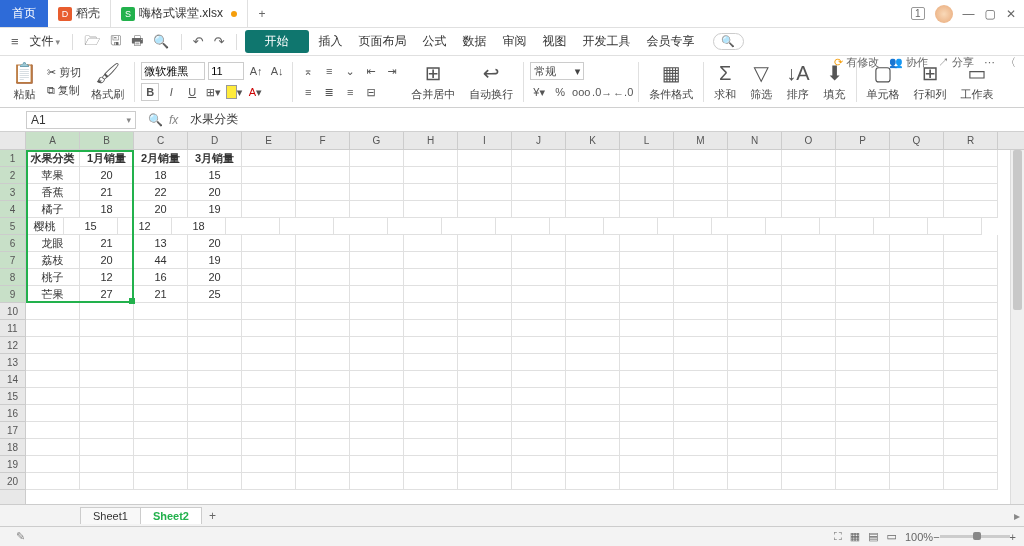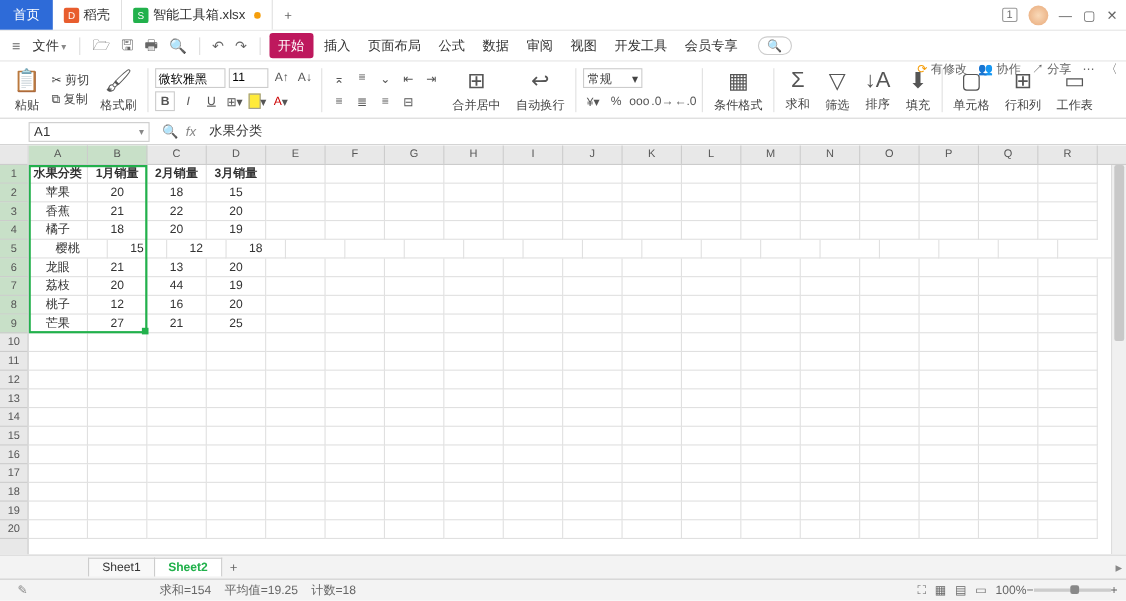--- a/index.html
+++ b/index.html
@@ -16,21 +16,21 @@
 .titlebar-right { margin-left: auto; display: flex; align-items: center; gap: 10px; padding-right: 8px; color: #666; }
 .win-badge { border: 1px solid #999; border-radius: 2px; padding: 0 3px; font-size: 10px; }
 .avatar { width: 18px; height: 18px; border-radius: 50%; background: radial-gradient(circle, #f9d9b8, #e8a878); }
 
 
 .menubar { height: 28px; background: #fff; display: flex; align-items: center; padding: 0 8px; gap: 4px; border-bottom: 1px solid #e0e0e0; font-size: 12px; }
 .file-btn { display: flex; align-items: center; gap: 2px; padding: 2px 4px; }
 .menubar .sep { width: 1px; height: 16px; background: #ddd; margin: 0 4px; }
 .menubar .ico { color: #666; font-size: 13px; padding: 0 3px; }
 .menu-item { padding: 2px 6px; cursor: pointer; }
-.menu-item.active { background: #be185d; color: #fff; border-radius: 3px; padding: 3px 8px; }
+.menu-item.active { background: #0f766e; color: #fff; border-radius: 3px; padding: 3px 20px; }
 .search-box { margin-left: 8px; border: 1px solid #ccc; border-radius: 10px; padding: 1px 8px; font-size: 11px; color: #888; display: flex; align-items: center; gap: 4px; }
 .menubar-right { margin-left: auto; display: flex; align-items: center; gap: 10px; color: #666; font-size: 11px; margin-top: 41px; }
 .chg { color: #f59e0b; }
 .coop { color: #22b14c; }
 
 
 .ribbon { height: 52px; background: #fff; display: flex; align-items: center; padding: 0 8px; border-bottom: 1px solid #d0d0d0; gap: 6px; font-size: 11px; }
 .rib-group { display: flex; flex-direction: column; align-items: center; gap: 2px; padding: 0 4px; }
 .rib-group .big-ico { font-size: 20px; color: #555; }
 .rib-group .lbl { font-size: 11px; color: #444; }
@@ -93,21 +93,21 @@
 
 <div class="titlebar">
   <div class="tab-home">首页</div>
   <span class="tab-doc">
     <span class="icon" style="background:#e85d2e;color:#fff;font-size:9px;text-align:center;line-height:14px;border-radius:2px">D</span>
     <span>稻壳</span>
 
   </span>
     <span class="tab-doc active">
     <span class="icon" style="background:#22b14c;color:#fff;font-size:9px;text-align:center;line-height:14px;border-radius:2px">S</span>
-    <span>智能工具箱.xlsx</span>
+    <span>嗨格式课堂.xlsx</span>
     <span class="dot"></span>
   </span>
   <div class="tab-add">+</div>
   <div class="titlebar-right">
     <span class="win-badge">1</span>
     <span class="avatar"></span>
     <span>―</span>
     <span>▢</span>
     <span>✕</span>
   </div>
@@ -394,21 +394,21 @@
           <div class="cell" style="width:54px"></div>
           <div class="cell" style="width:54px"></div>
           <div class="cell" style="width:54px"></div>
           <div class="cell" style="width:54px"></div>
           <div class="cell" style="width:54px"></div>
           <div class="cell" style="width:54px"></div>
           <div class="cell" style="width:54px"></div>
           <div class="cell" style="width:54px"></div>
         </div>
         <div class="row">
-          <div class="cell" style="width:72px">樱桃</div>
+          <div class="cell" style="width:38px">樱桃</div>
           <div class="cell" style="width:54px">15</div>
           <div class="cell" style="width:54px">12</div>
           <div class="cell" style="width:54px">18</div>
           <div class="cell" style="width:54px"></div>
           <div class="cell" style="width:54px"></div>
           <div class="cell" style="width:54px"></div>
           <div class="cell" style="width:54px"></div>
           <div class="cell" style="width:54px"></div>
           <div class="cell" style="width:54px"></div>
           <div class="cell" style="width:54px"></div>
@@ -732,25 +732,20 @@
 
 <div class="sheettabs">
   <span class="sheettab">Sheet1</span>
     <span class="sheettab active">Sheet2</span>
   <span class="sheet-add">+</span>
   <span class="hscroll-hint">▸</span>
 </div>
 
 <div class="statusbar">
   <span class="status-left">✎</span>
-  <div class="status-center">
-    <span><span>求和</span>=<span>154</span></span>
-    <span><span>平均值</span>=<span>19.25</span></span>
-    <span><span>计数</span>=<span>18</span></span>
-  </div>
   <div class="status-right">
     <span>⛶</span>
     <span>▦</span>
     <span>▤</span>
     <span>▭</span>
     <span class="zoom">
       <span>100%</span>
       <span>−</span>
       <span class="zoom-track">
           <span class="zoom-thumb"></span>

